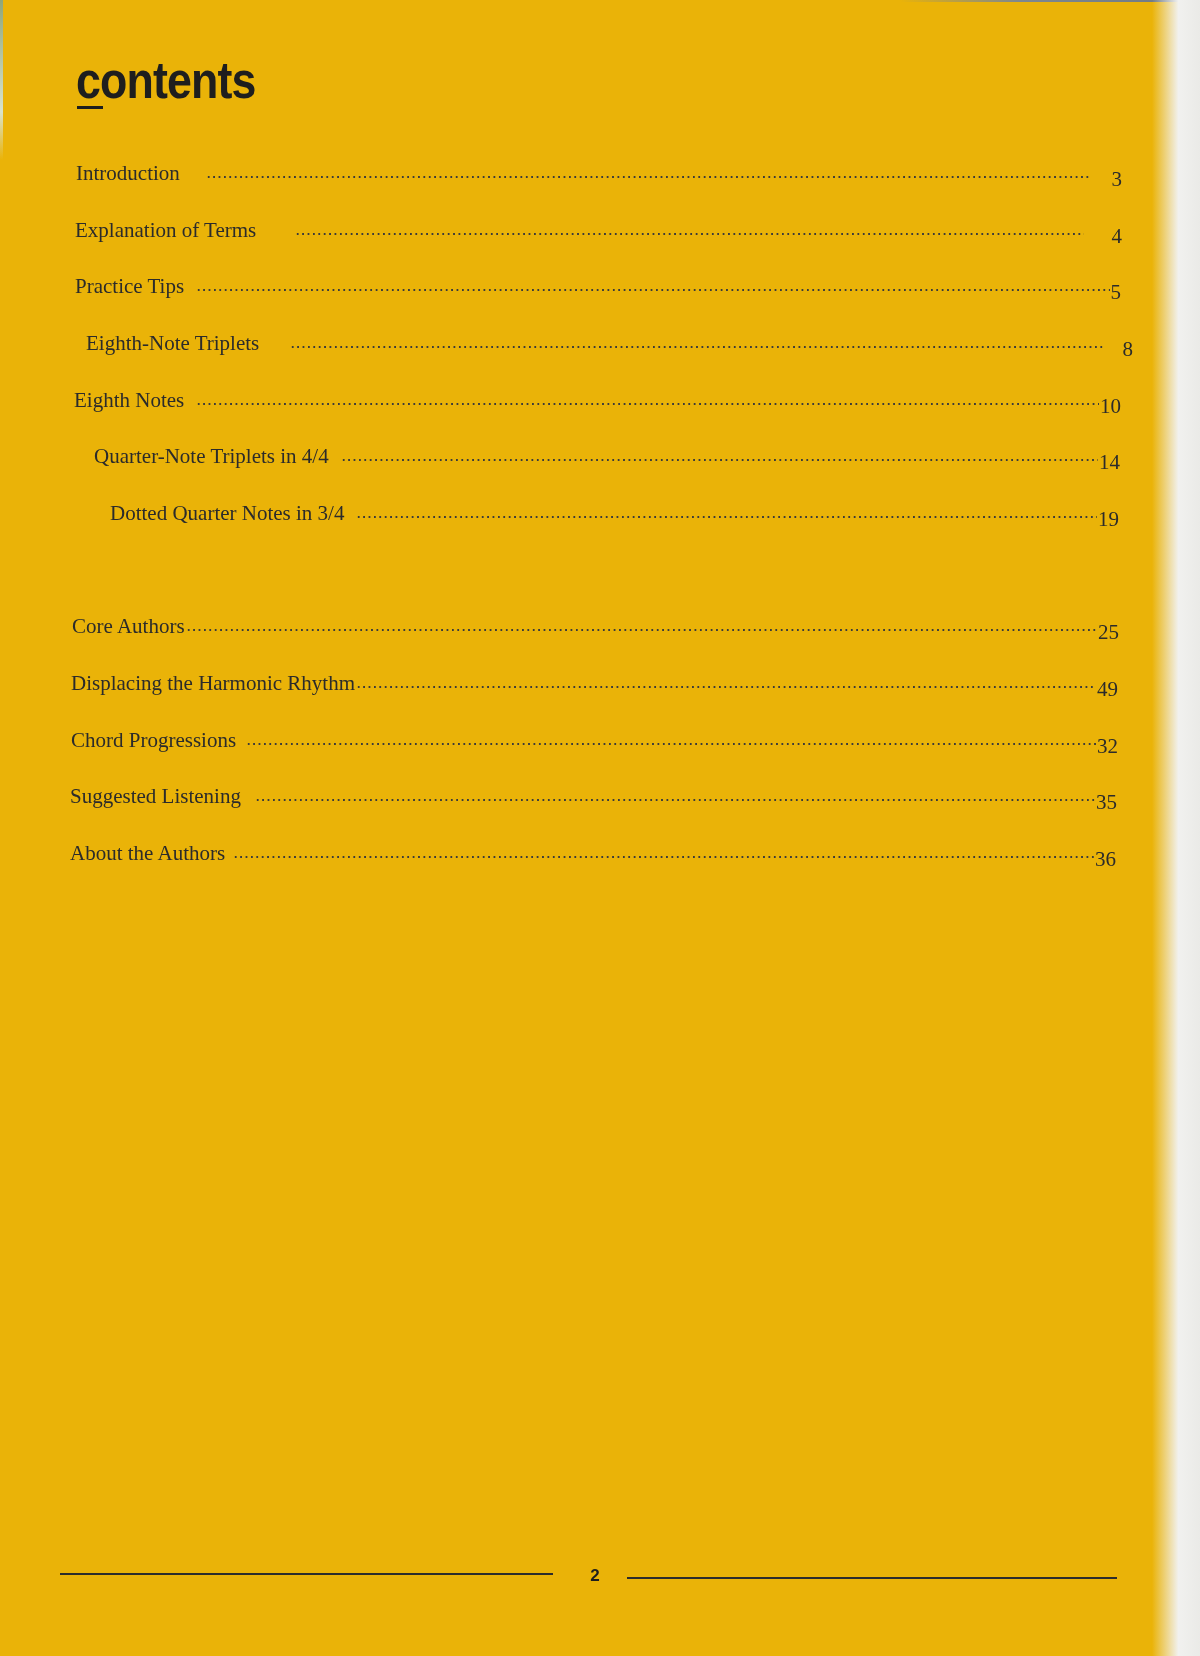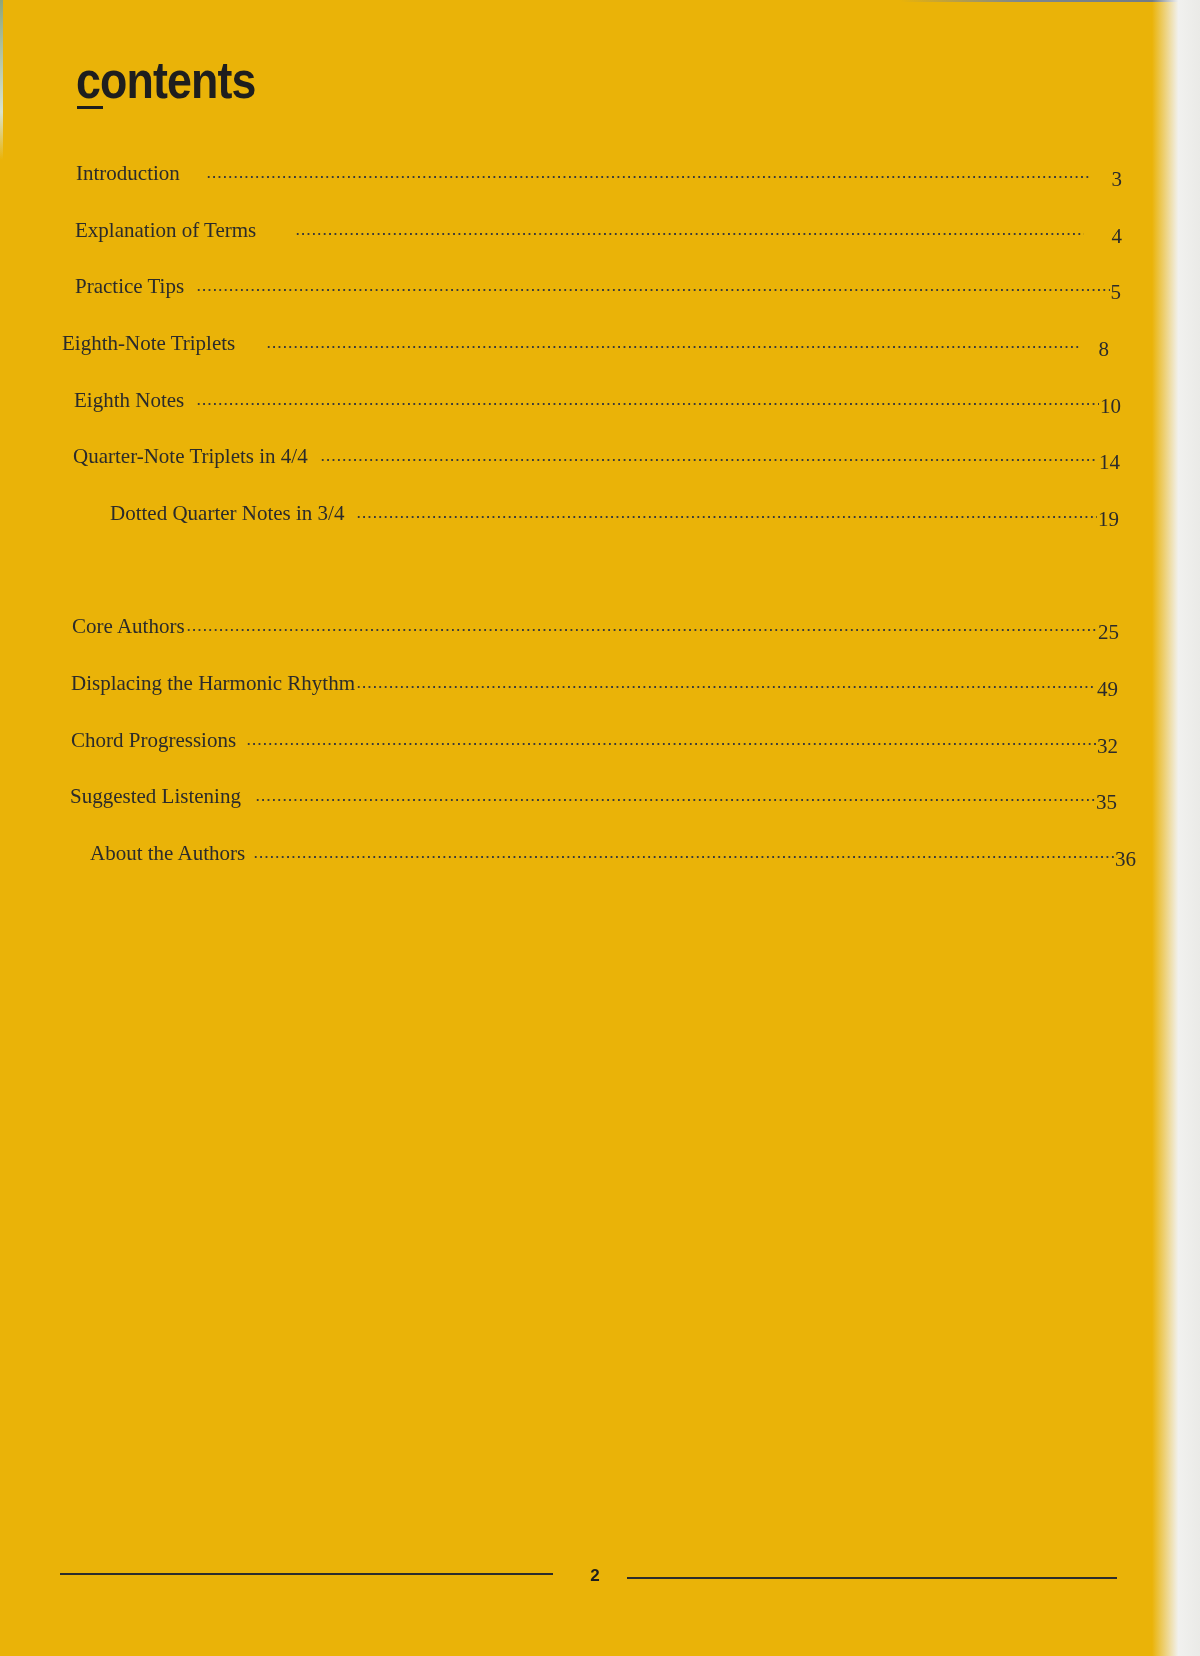--- a/index.html
+++ b/index.html
@@ -142,32 +142,32 @@
     <div class="toc-row" style="left:75px; width:1047px; top:214px;gap:27px;">
       <span class="toc-label" style="padding-right:12px;">Explanation of Terms</span>
       <span class="toc-leader"></span>
       <span class="toc-page">4</span>
     </div>
     <div class="toc-row" style="left:75px; width:1046px; top:270px;">
       <span class="toc-label" style="padding-right:12px;text-align:right;">Practice Tips</span>
       <span class="toc-leader"></span>
       <span class="toc-page">5</span>
     </div>
-    <div class="toc-row" style="left:62px; width:1047px; top:327px;gap:19px;">
+    <div class="toc-row" style="left:86px; width:1047px; top:327px;gap:19px;">
       <span class="toc-label" style="padding-right:12px;">Eighth-Note Triplets</span>
       <span class="toc-leader"></span>
       <span class="toc-page">8</span>
     </div>
     <div class="toc-row" style="left:74px; width:1047px; top:384px;">
       <span class="toc-label" style="padding-right:12px;">Eighth Notes</span>
       <span class="toc-leader"></span>
       <span class="toc-page">10</span>
     </div>
     <div class="toc-row" style="left:73px; width:1047px; top:440px;">
-      <span class="toc-label" style="padding-right:12px;">Quarter-Note Triplets in 4/4</span>
+      <span class="toc-label" style="padding-right:12px;margin-left:21px;">Quarter-Note Triplets in 4/4</span>
       <span class="toc-leader"></span>
       <span class="toc-page">14</span>
     </div>
     <div class="toc-row" style="left:73px; width:1046px; top:497px;">
       <span class="toc-label" style="padding-right:12px;margin-left:37px;">Dotted Quarter Notes in 3/4</span>
       <span class="toc-leader"></span>
       <span class="toc-page">19</span>
     </div>
     <div class="toc-row" style="left:72px; width:1047px; top:610px;">
       <span class="toc-label" style="padding-right:1px;">Core Authors</span>
@@ -182,21 +182,21 @@
     <div class="toc-row" style="left:71px; width:1047px; top:724px;">
       <span class="toc-label" style="padding-right:10px;">Chord Progressions</span>
       <span class="toc-leader"></span>
       <span class="toc-page">32</span>
     </div>
     <div class="toc-row" style="left:70px; width:1047px; top:780px;">
       <span class="toc-label" style="padding-right:14px;">Suggested Listening</span>
       <span class="toc-leader"></span>
       <span class="toc-page">35</span>
     </div>
-    <div class="toc-row" style="left:70px; width:1046px; top:837px;margin-left:20px;">
+    <div class="toc-row" style="left:70px; width:1046px; top:837px;">
       <span class="toc-label" style="padding-right:8px;">About the Authors</span>
       <span class="toc-leader"></span>
       <span class="toc-page">36</span>
     </div>
   </div>
 
   <div class="footer-rule" style="left:60px; top:1573px; width:493px;"></div>
   <div class="footer-page">2</div>
   <div class="footer-rule" style="left:627px; top:1577px; width:490px;"></div>
 </div>

